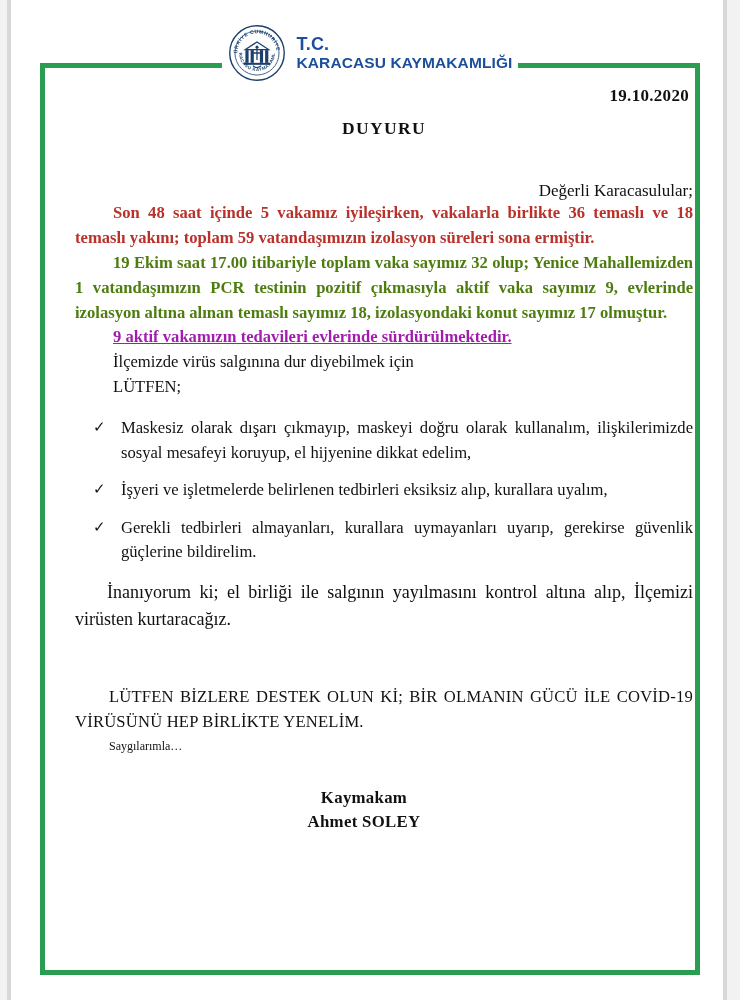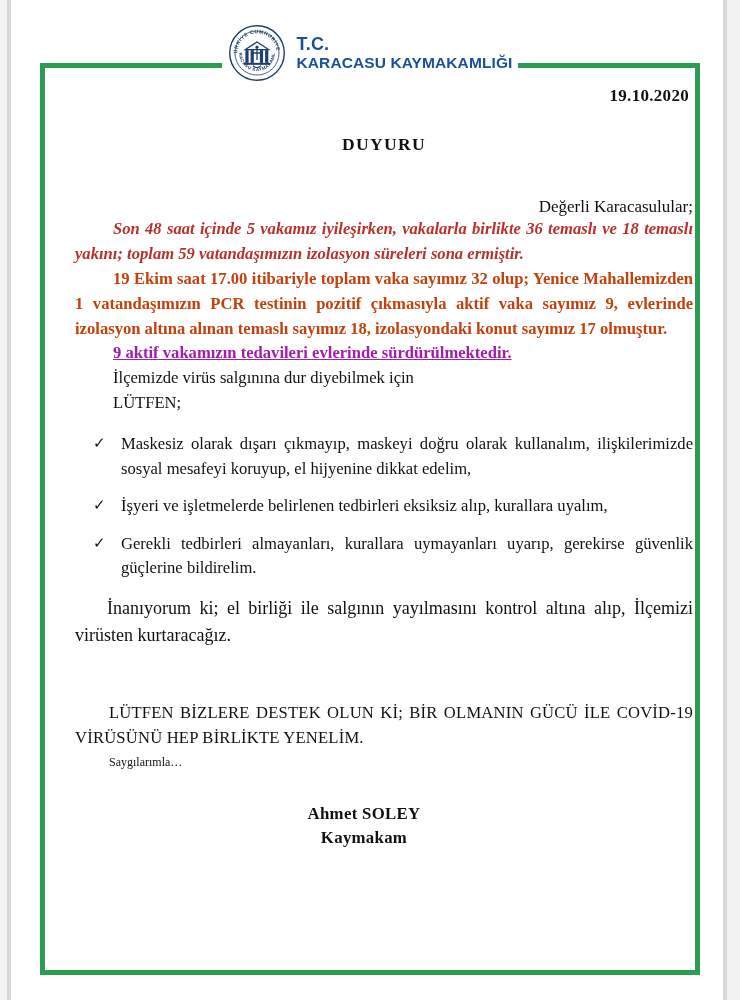--- a/index.html
+++ b/index.html
@@ -112,42 +112,42 @@
     font-weight: bold;
     padding-right: 4px;
     margin-top: 10px;
     letter-spacing: 0.3px;
   }
   .title {
     text-align: center;
     font-size: 17.5px;
     font-weight: bold;
     letter-spacing: 1.4px;
-    margin-top: 28px;
+    margin-top: 12px;
   }
   .salutation {
     text-align: right;
     font-size: 17px;
     margin-top: 42px;
   }
   p.para {
     font-size: 16.6px;
     line-height: 1.5;
     text-align: justify;
     text-indent: 38px;
     margin: 0;
     -webkit-hyphens: none;
     hyphens: none;
   }
   p.para.bold { font-weight: bold; }
   p.red   { color: #b8312a; }
-  p.blue  { color: #c2410c; }
+  p.blue  { color: #4d7c0f; }
   p.green { color: #a21caf; text-decoration: underline; }
 
-  .sp-red    { margin-top: 50px; font-style: italic; }
+  .sp-red    { margin-top: 50px; }
   .sp-blue   { margin-top: 20px; }
   .sp-green  { margin-top: 18px; text-indent: 26px; }
   .sp-plain1 { margin-top: 18px; text-indent: 26px; }
   .sp-plain2 { margin-top: 16px; text-indent: 26px; }
 
   ul.checklist {
     list-style: none;
     margin: 16px 0 0 0;
     padding: 0 0 0 18px;
   }
@@ -278,18 +278,18 @@
       </li>
     </ul>
 
     <div class="closing-para">İnanıyorum ki; el birliği ile salgının yayılmasını kontrol altına alıp, İlçemizi virüsten kurtaracağız.</div>
 
     <div class="appeal">LÜTFEN BİZLERE DESTEK OLUN Kİ; BİR OLMANIN GÜCÜ İLE COVİD-19 VİRÜSÜNÜ HEP BİRLİKTE YENELİM.</div>
 
     <div class="regards">Saygılarımla…</div>
 
     <div class="signature">
+      <div>Kaymakam</div>
       <div>Ahmet SOLEY</div>
-      <div>Kaymakam</div>
     </div>
 
   </div>
 </div>
 
 </body></html>

